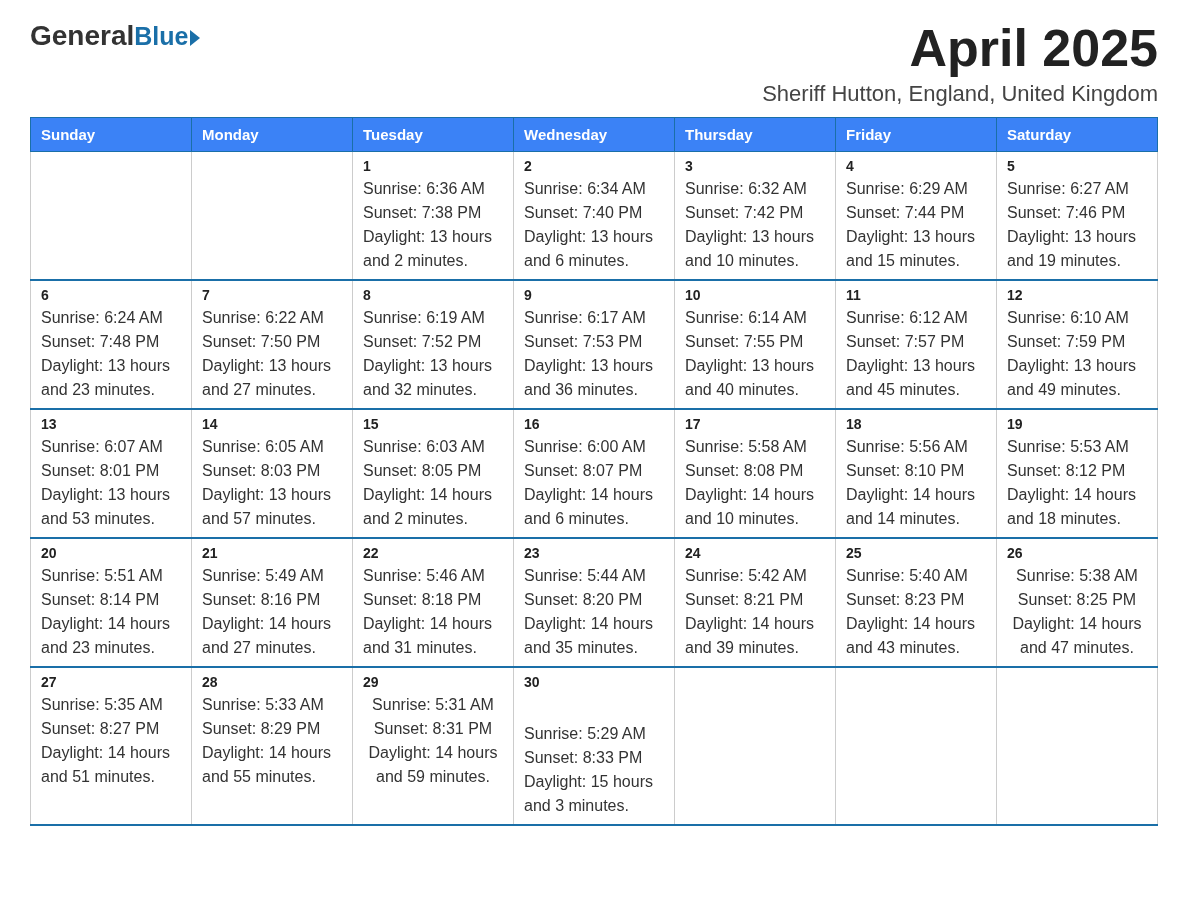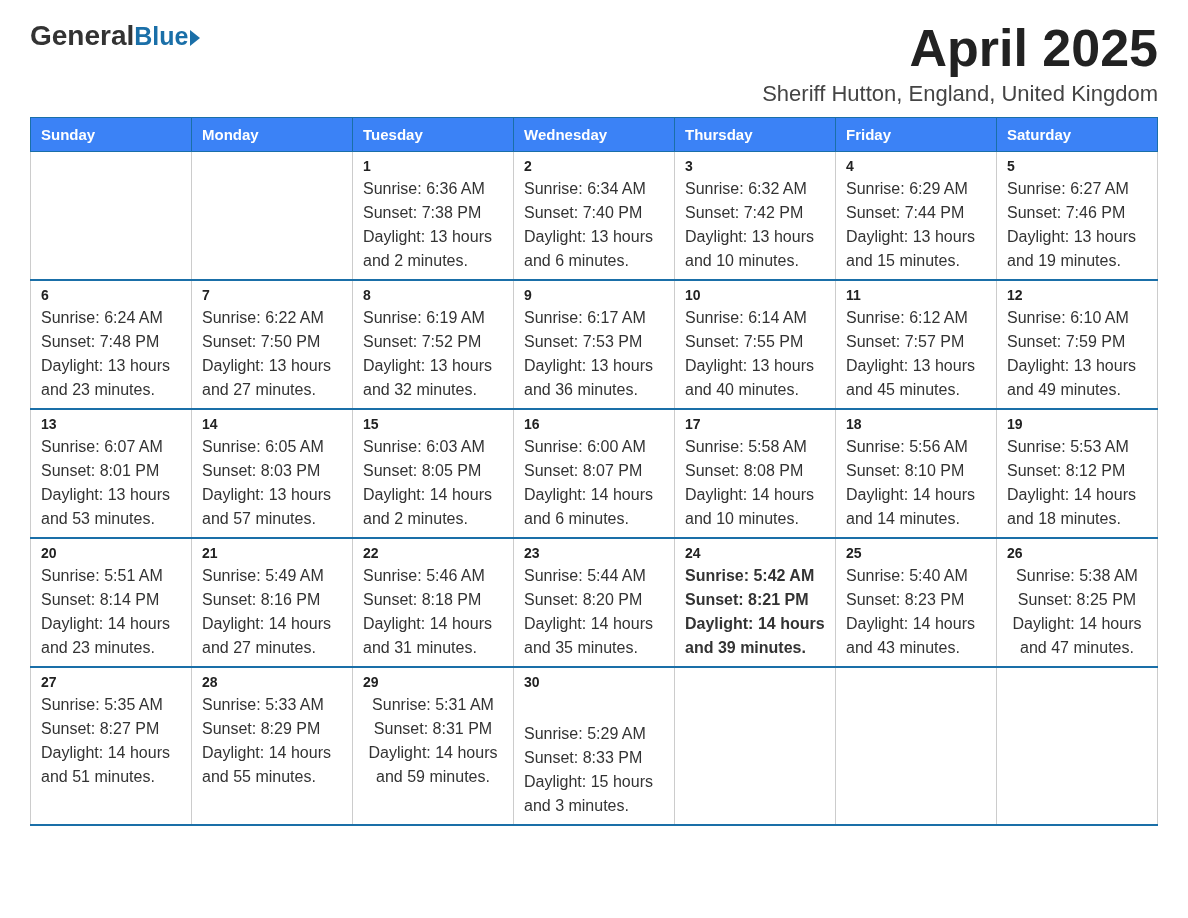--- a/index.html
+++ b/index.html
@@ -301,21 +301,21 @@
         </td>
         <td>
           <span class="day-number">23</span>
           <div class="day-info" style="white-space: pre-line;">Sunrise: 5:44 AM
 Sunset: 8:20 PM
 Daylight: 14 hours
 and 35 minutes.</div>
         </td>
         <td>
           <span class="day-number">24</span>
-          <div class="day-info" style="white-space: pre-line; font-weight: bold;">Sunrise: 5:42 AM
+          <div class="day-info" style="white-space: pre-line;">Sunrise: 5:42 AM
 Sunset: 8:21 PM
 Daylight: 14 hours
 and 39 minutes.</div>
         </td>
         <td>
           <span class="day-number">25</span>
           <div class="day-info" style="white-space: pre-line;">Sunrise: 5:40 AM
 Sunset: 8:23 PM
 Daylight: 14 hours
 and 43 minutes.</div>

